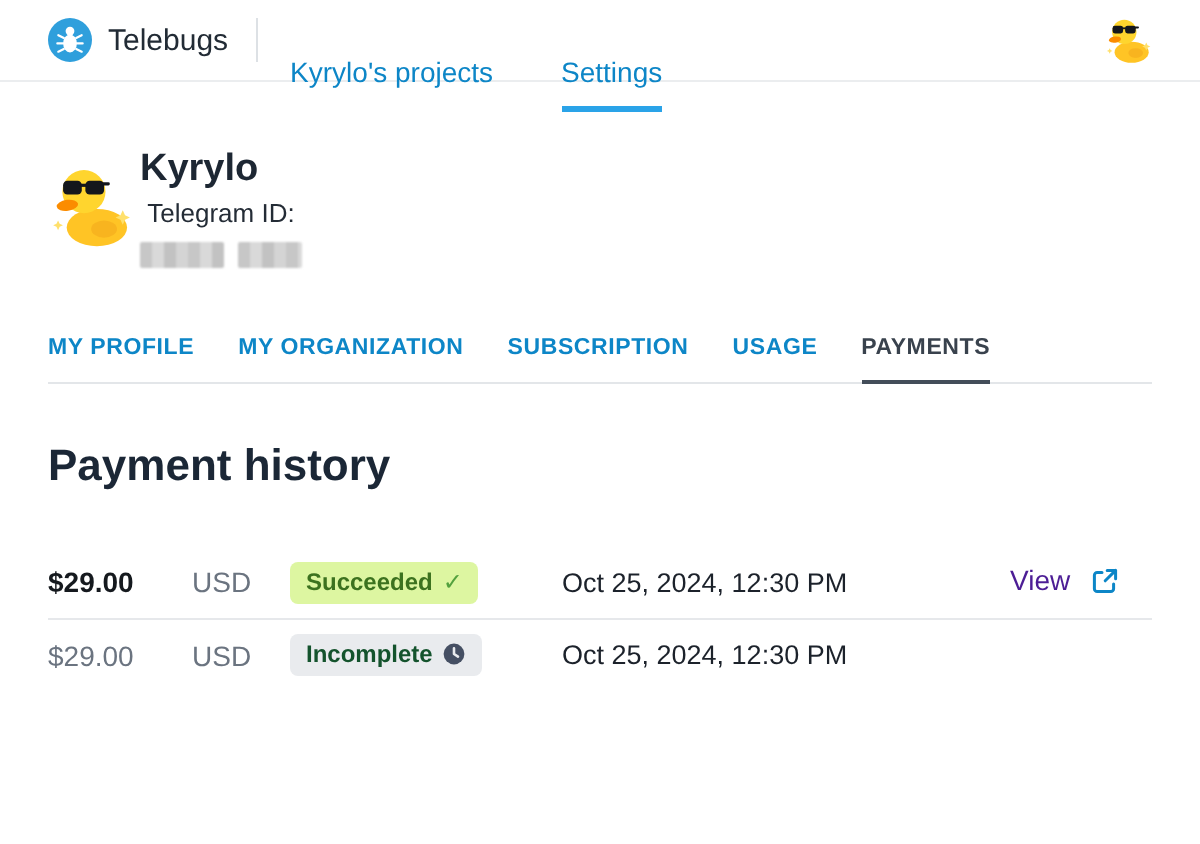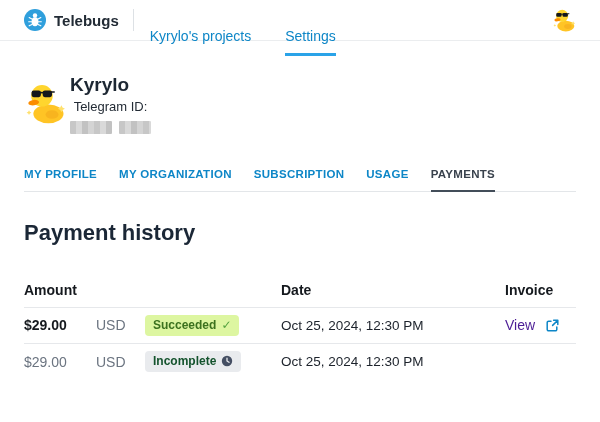--- a/index.html
+++ b/index.html
@@ -19,21 +19,21 @@
     padding: 0 22px 0 24px;
     border-bottom: 1px solid #ebedef;
   }
   .brand {
     display: flex;
     align-items: center;
     gap: 8px;
     cursor: pointer;
   }
   .brand-logo { width: 22px; height: 22px; display: block; }
-  .brand-name { font-size: 15px; font-weight: 700; color: #222b35; }
+  .brand-name { font-size: 15px; font-weight: 400; color: #222b35; }
   .nav-divider {
     width: 1px; height: 22px;
     background: #dde1e5;
     margin: 0 16px 0 14px;
   }
   .nav-links { display: flex; height: 100%; gap: 34px; }
   .nav-link {
     display: flex;
     align-items: center;
     height: 100%;
@@ -228,25 +228,20 @@
     <a class="tab">MY ORGANIZATION</a>
     <a class="tab">SUBSCRIPTION</a>
     <a class="tab">USAGE</a>
     <a class="tab active">PAYMENTS</a>
   </nav>
 
   <h1 class="page-title">Payment history</h1>
 
   <div class="table">
 
-    <div class="trow head">
-      <div class="th">Amount</div>
-      <div class="th">Date</div>
-      <div class="th">Invoice</div>
-    </div>
 
     <div class="trow r0">
       <div class="cell-amount">
         <span class="amt">$29.00</span>
         <span class="cur">USD</span>
         <span class="badge success">
           <span>Succeeded</span>
           <span class="check">✓</span>
         </span>
       </div>

